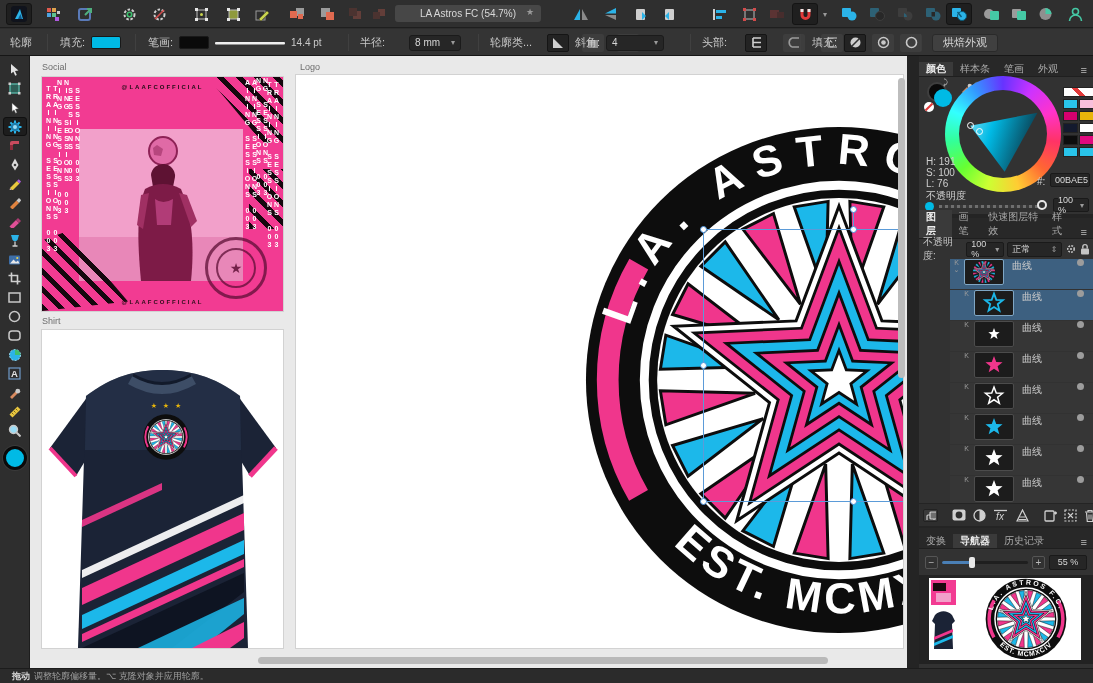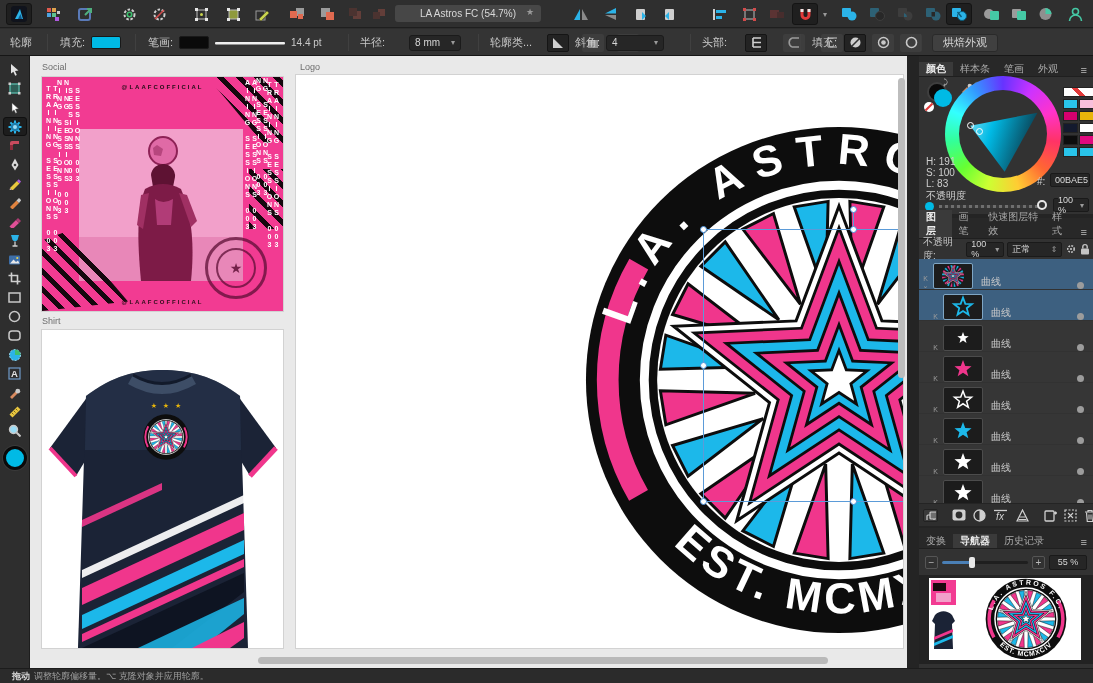--- a/index.html
+++ b/index.html
@@ -69,21 +69,21 @@
   .ptab.active { background:#3a3a3a; color:#ececec; font-weight:bold; }
   .pmenu { margin-left:auto; color:#bdbdbd; font-size:11px; padding:0 6px; display:flex; align-items:center;}
   .hsl { position:absolute; font-size:10px; color:#cfcfcf; }
   .hexbox { position:absolute; background:#262626; border:1px solid #1a1a1a; border-radius:2px; color:#dcdcdc; font-size:9px; display:flex; align-items:center; padding:0 4px; }
   .sw { position:absolute; width:15px; height:10px; border:1px solid #222; }
 
   
   .blendrow { position:absolute; left:0; top:21px; width:174px; height:20px; display:flex; align-items:center; font-size:10px; color:#c5c5c5; gap:3px; padding:0 4px; background:#323232; }
   .lbox { background:#262626; border:1px solid #1a1a1a; border-radius:2px; height:15px; display:flex; align-items:center; padding:0 4px; font-size:9px; color:#d7d7d7;}
   .lrows { position:absolute; left:0; top:41px; width:174px; }
-  .lrow { position:relative; height:30px; margin-bottom:1px; background:#363636; display:flex; align-items:flex-end; }
+  .lrow { position:relative; height:30px; margin-bottom:1px; background:#363636; display:flex; align-items:flex-start;margin-left:31px; }
   .lrow.sel { background:#3d6080; }
   .lgut { width:13px; text-align:center; color:#9b9b9b; font-size:7px; line-height:1; }
   .lthumb { width:40px; height:26px; background:#1c1c1c; border:1px solid #4c4c4c; border-radius:2px; display:flex; align-items:center; justify-content:center; margin-left:1px;}
   .lrow.sel .lthumb{ border-color:#7fa6c4; }
   .lname { font-size:10px; color:#c9c9c9; margin-left:8px; }
   .ldot { position:absolute; right:9px; width:7px; height:7px; border-radius:50%; background:#9c9c9c; }
   .lrow.child { padding-left:10px; }
   .lbar { position:absolute; left:0; bottom:0; width:174px; height:23px; background:#2e2e2e; border-top:1px solid #242424; display:flex; align-items:center; padding:0 4px; gap:7px;}
   .lbar svg{flex:0 0 auto;}
 
@@ -751,21 +751,21 @@
         <span class="sw" style="left:160px;top:55px;background:#e8b50a"></span>
         <span class="sw" style="left:144px;top:67px;background:#141a2e"></span>
         <span class="sw" style="left:160px;top:67px;background:#ffffff"></span>
         <span class="sw" style="left:144px;top:79px;background:#0d0d0d"></span>
         <span class="sw" style="left:160px;top:79px;background:#e0097e"></span>
         <span class="sw" style="left:144px;top:91px;background:#29c4ea"></span>
         <span class="sw" style="left:160px;top:91px;background:#29c4ea"></span>
       </div>
       <div class="hsl" style="left:7px;top:100px">H: 191</div>
       <div class="hsl" style="left:7px;top:111px">S: 100</div>
-      <div class="hsl" style="left:7px;top:122px">L: 83</div>
+      <div class="hsl" style="left:7px;top:122px">L: 76</div>
       <div class="hsl" style="left:118px;top:120px">#:</div>
       <div class="hexbox" style="left:131px;top:117px;width:40px;height:14px">00BAE5</div>
       <div class="hsl" style="left:7px;top:133px">不透明度</div>
       <div style="position: absolute; left: 6px; top: 146px; width: 9px; height: 9px; border-radius: 50%; background: rgb(0, 186, 229);"></div>
       <div style="position:absolute;left:20px;top:149px;width:102px;height:3px;background:repeating-linear-gradient(90deg,#6e6e6e 0 3px,#3a3a3a 3px 6px)"></div>
       <div style="position:absolute;left:118px;top:144px;width:10px;height:10px;border-radius:50%;border:2px solid #e8e8e8"></div>
       <div class="hexbox" style="left:134px;top:142px;width:36px;height:14px;justify-content:space-between">
           <span>100 %</span>
           <span class="chev">▾</span>
         </div>

